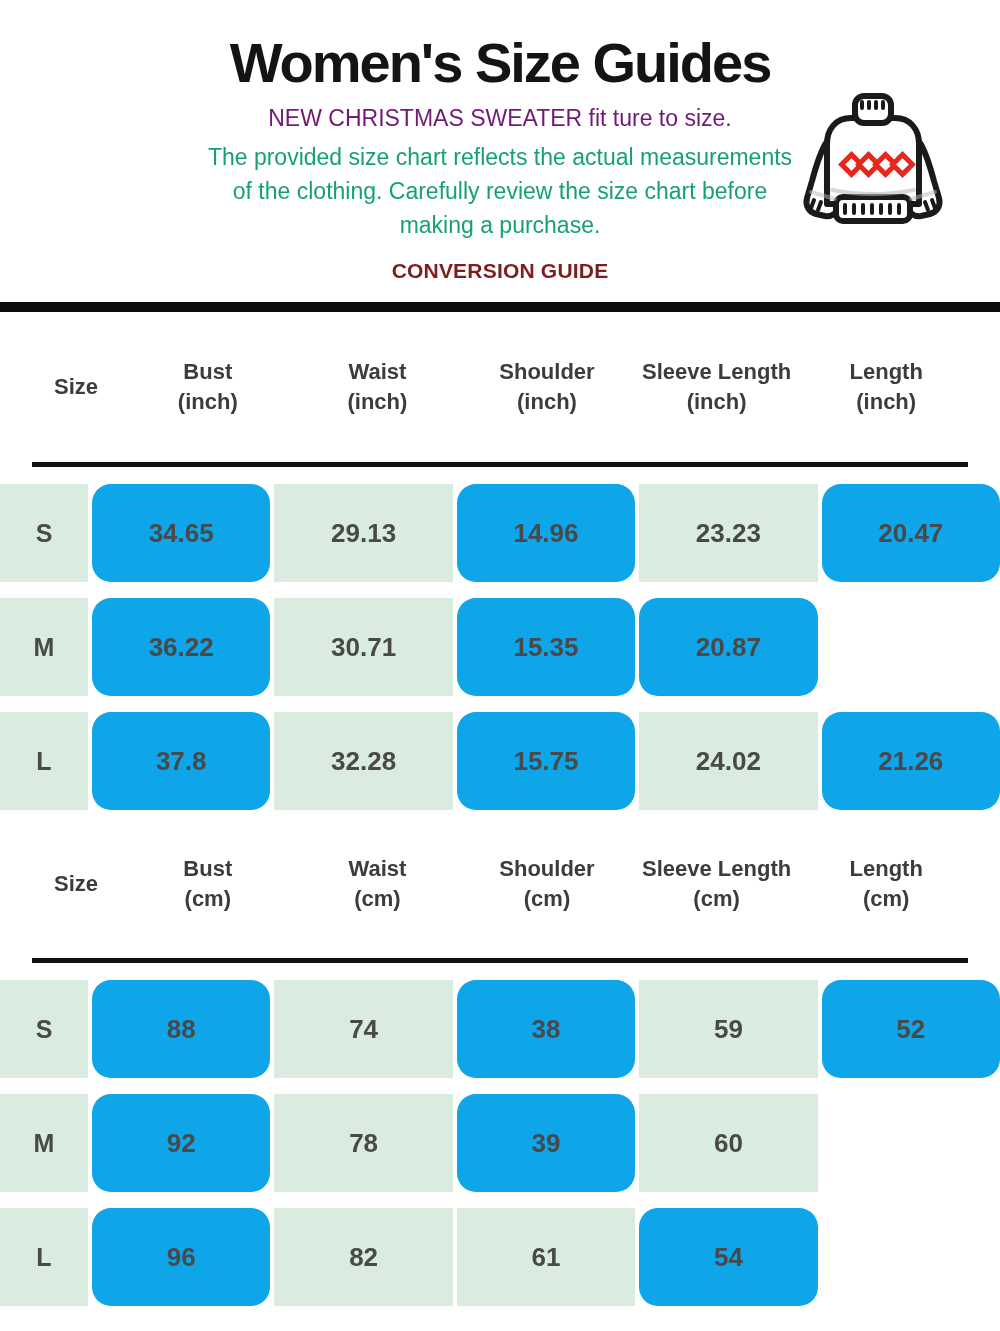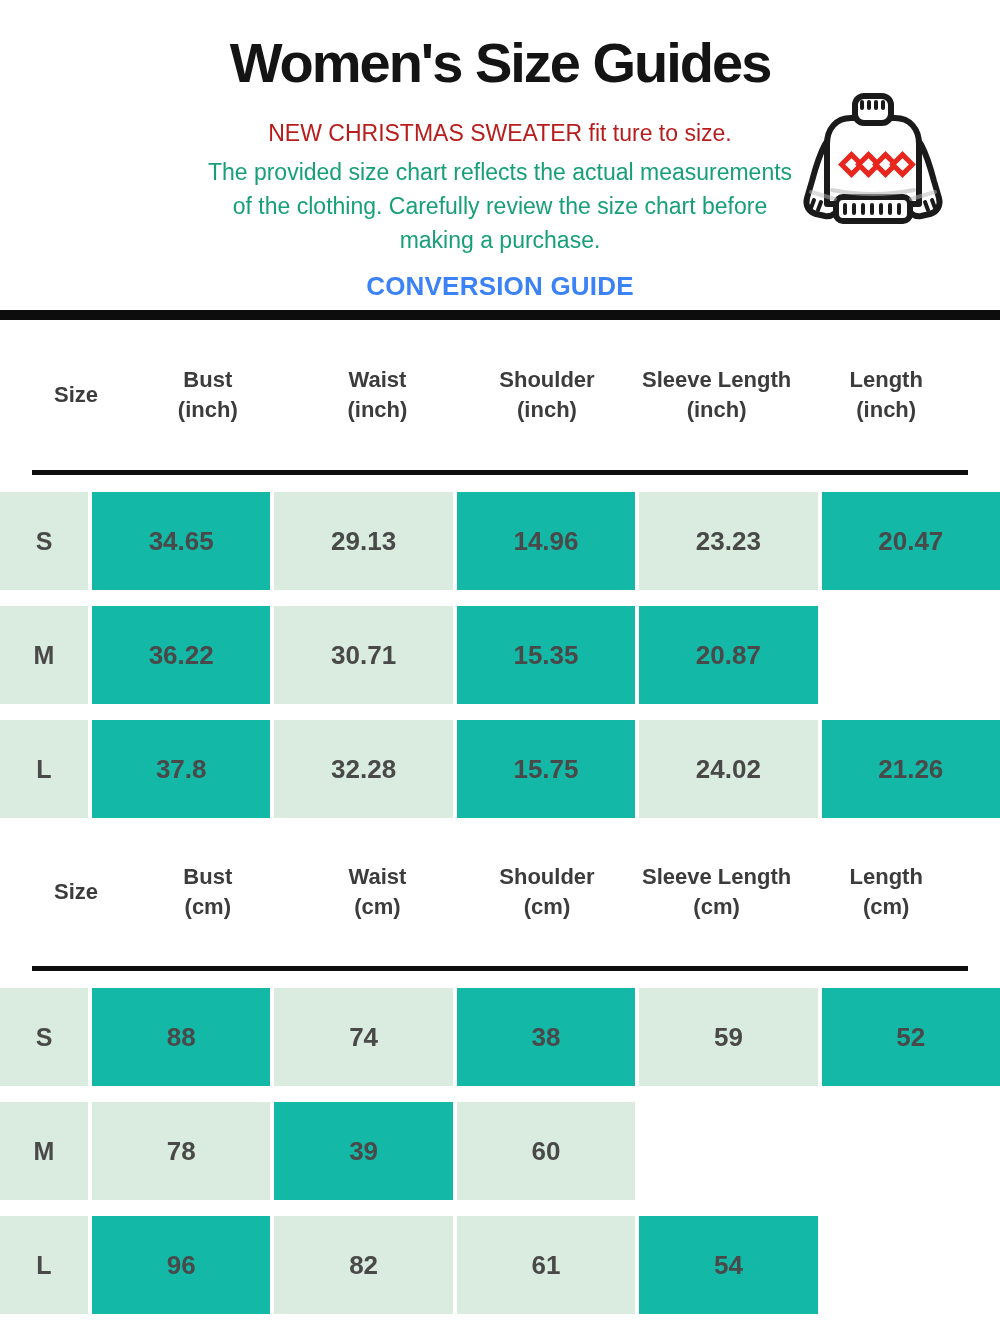--- a/index.html
+++ b/index.html
@@ -8,24 +8,24 @@
     background:#ffffff;
     font-family:"Liberation Sans", sans-serif;
     color:#1a1a1a;
     overflow:hidden;
   }
   .intro { position:relative; padding:34px 33px 12px 33px;text-align:center; }
   .page-title {
     margin:0; font-size:56px; line-height:58px; font-weight:bold;
     letter-spacing:-2px; color:#141414;
   }
-  .subtitle { margin:27px 0 8px 0; font-size:23px; line-height:28px; color:#b91c1c; }
+  .subtitle { margin:12px 0 8px 0; font-size:23px; line-height:28px; color:#701a75; }
   .note { margin:0 0 17px 0; font-size:23px; line-height:34px; color:#17a077; }
   .note span { display:block; }
-  .conversion { margin:0; font-size:26px; line-height:24px; font-weight:bold; color:#3b82f6; letter-spacing:0.2px; }
+  .conversion { margin:7px; font-size:21px; line-height:24px; font-weight:bold; color:#7f1d1d; letter-spacing:0.2px; }
   .sweater-wrap { position:absolute; top:93px; right:52px; width:150px; height:135px; }
 
   .bar { height:10px; background:#0d0d0d; }
 
   .grid {
     display:grid;
     grid-template-columns:88px repeat(5, 1fr);
     column-gap:6px;
     width:936px;
     margin-left:32px;
@@ -39,21 +39,21 @@
   }
   .rule { height:5px; background:#0f0f0f; width:936px; margin-left:32px; }
 
   .tbody { display:flex; flex-direction:column; gap:16px; padding-top:17px; }
   .tr-grid { display:grid; grid-template-columns:88px repeat(5,1fr); column-gap:4px; }
   .td {
     height:98px; display:flex; align-items:center; justify-content:center;
     font-size:26px; font-weight:bold; color:#494949;
   }
   .td.light { background:#d9ecdf; }
-  .td.dark  { background:#14b8a6; }
+  .td.dark  { background:#0ea5e9;border-radius:19px; }
   .td.size  { font-size:25px; }
 </style>
 </head>
 <body>
 
 <div>
 
   <div class="intro">
     <h1 class="page-title">Women's Size Guides</h1>
     <p class="subtitle">NEW CHRISTMAS SWEATER fit ture to size.</p>
@@ -192,20 +192,21 @@
       <div class="tr-grid">
         <div class="td size light">S</div>
         <div class="td dark">88</div>
         <div class="td light">74</div>
         <div class="td dark">38</div>
         <div class="td light">59</div>
         <div class="td dark">52</div>
       </div>
       <div class="tr-grid">
         <div class="td size light">M</div>
+        <div class="td dark">92</div>
         <div class="td light">78</div>
         <div class="td dark">39</div>
         <div class="td light">60</div>
       </div>
       <div class="tr-grid">
         <div class="td size light">L</div>
         <div class="td dark">96</div>
         <div class="td light">82</div>
         <div class="td light">61</div>
         <div class="td dark">54</div>

